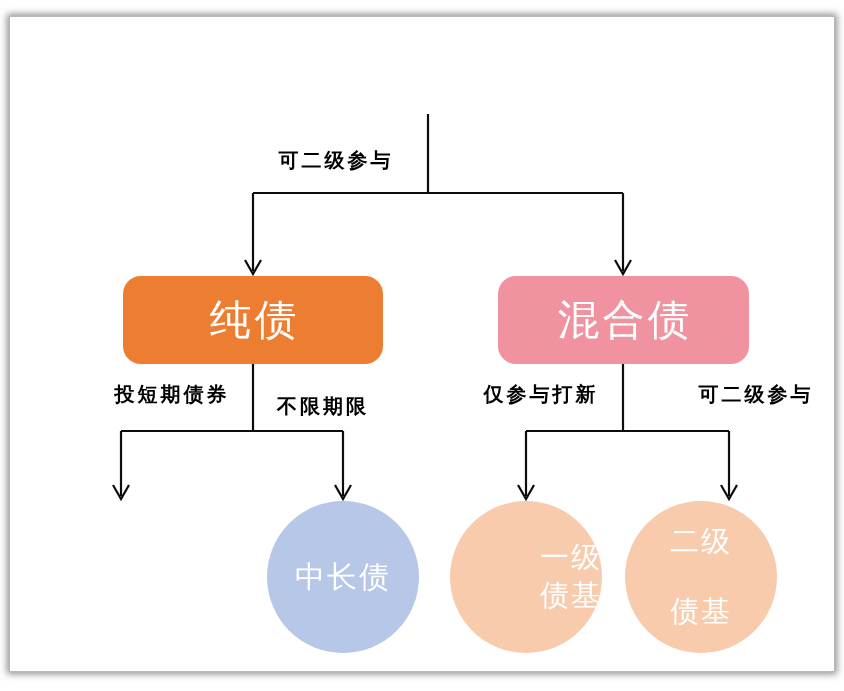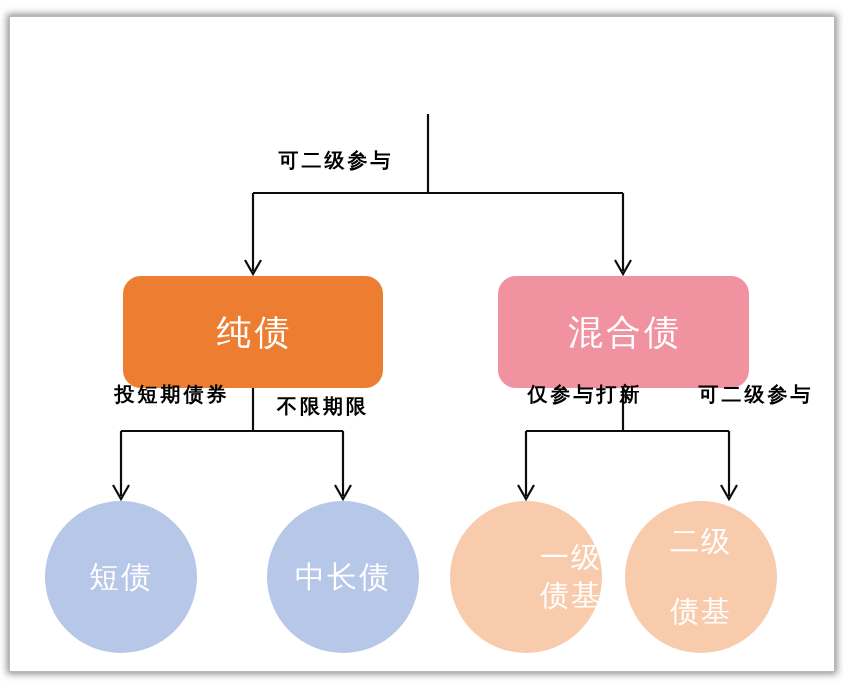--- a/index.html
+++ b/index.html
@@ -31,38 +31,38 @@
     white-space:nowrap;
   }
   .root-node {
     left:124px; top:20px; width:588px; height:77px;
     background:var(--root-bg,#c00000);
     font-size:35px; font-weight:bold;
     letter-spacing:14px; padding-left:14px;
     box-sizing:border-box;
   }
   .branch-node {
-    top:259px; height:112px;
+    top:259px; height:88px;
     border-radius:18px;
-    font-size:35px; letter-spacing:3px; padding-left:3px;
+    font-size:42px; letter-spacing:3px; padding-left:3px;
     box-sizing:border-box;
   }
   .branch-node.pure  { left:113px; width:260px; background:var(--pure-bg,#ed7d31); }
   .branch-node.mixed { left:488px; width:251px; background:var(--mixed-bg,#f0929f); }
   .edge-label {
     position:absolute; transform:translateX(-50%);
     white-space:nowrap;
     font-weight:bold; font-size:20px; letter-spacing:3px;
     color:var(--edge-text,#000000);
   }
   .el-1a { left:326px; top:130px; }
   .el-1b { left:534px; top:130px; }
   .el-2a { left:162px; top:364px; }
   .el-2b { left:313px; top:364px;margin-top:12px; }
-  .el-2c { left:531px; top:364px;margin-left:44px; }
+  .el-2c { left:531px; top:364px; }
   .el-2d { left:701px; top:364px;margin-left:45px; }
   .leaf {
     position:absolute; top:484px;
     width:152px; height:152px; border-radius:50%;
     color:var(--node-text,#ffffff);
     display:flex; flex-direction:column;
     align-items:center; justify-content:center;
     text-align:center;
   }
   .leaf.blue  { background:var(--leaf-blue-bg,#b7c7e8); font-size:30px; letter-spacing:2px; }
@@ -105,23 +105,20 @@
   <div class="edge-label el-1a">可二级参与</div>
 
   <div class="node branch-node pure">纯债</div>
   <div class="node branch-node mixed">混合债</div>
 
   <div class="edge-label el-2a">投短期债券</div>
   <div class="edge-label el-2b">不限期限</div>
   <div class="edge-label el-2c">仅参与打新</div>
   <div class="edge-label el-2d">可二级参与</div>
 
-  <div class="leaf blue leaf-1">
-    <span>短债</span>
-  </div>
   <div class="leaf blue leaf-2">
     <span>中长债</span>
   </div>
   <div class="leaf peach leaf-3">
     <span>一级</span>
     <span>债基</span>
   </div>
   <div class="leaf peach leaf-4">
     <span>二级</span>
     <span>债基</span>

